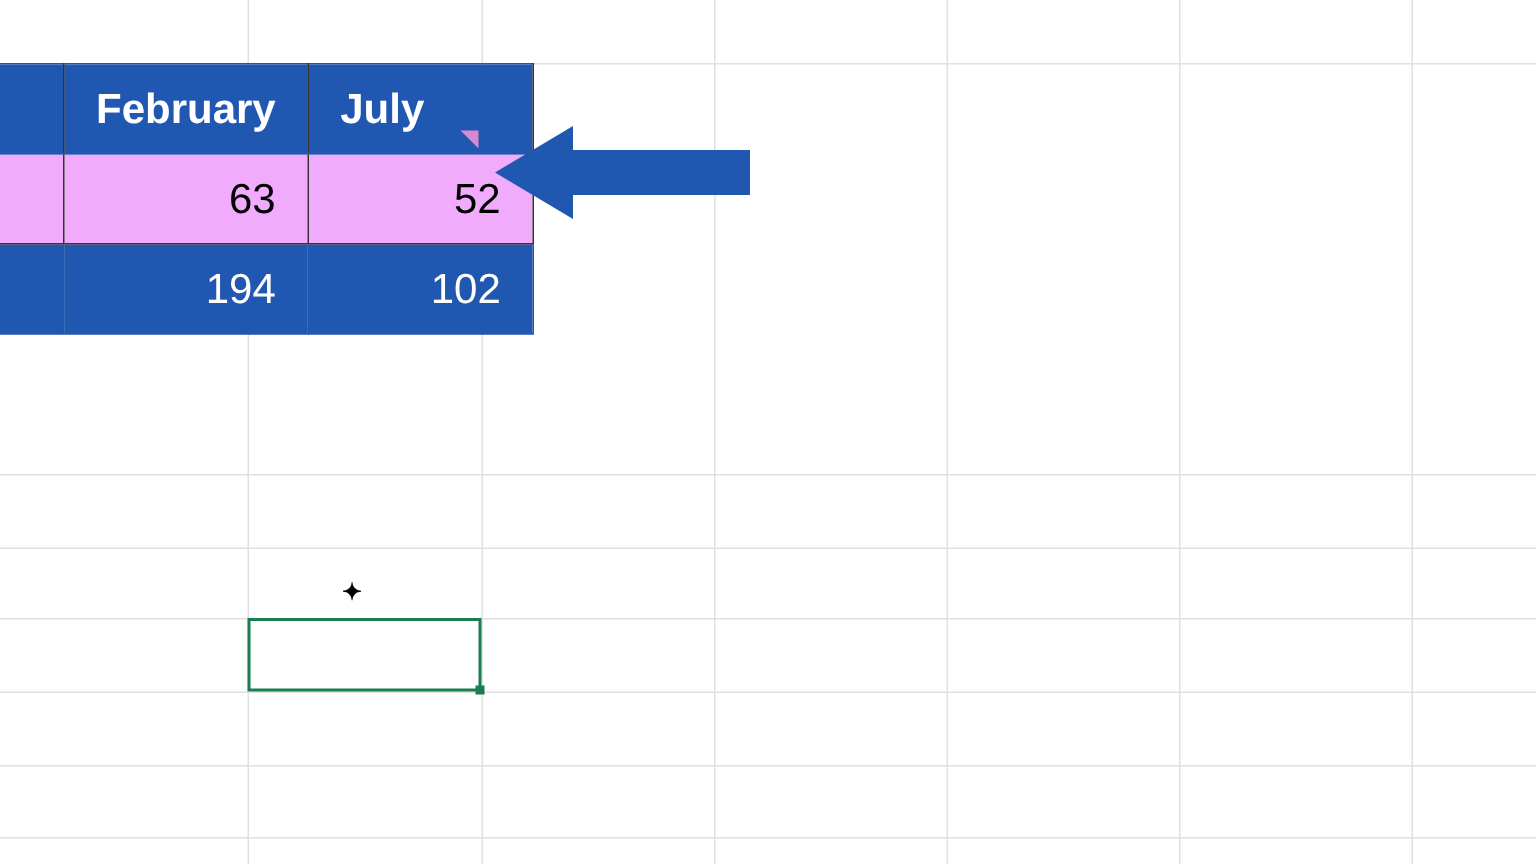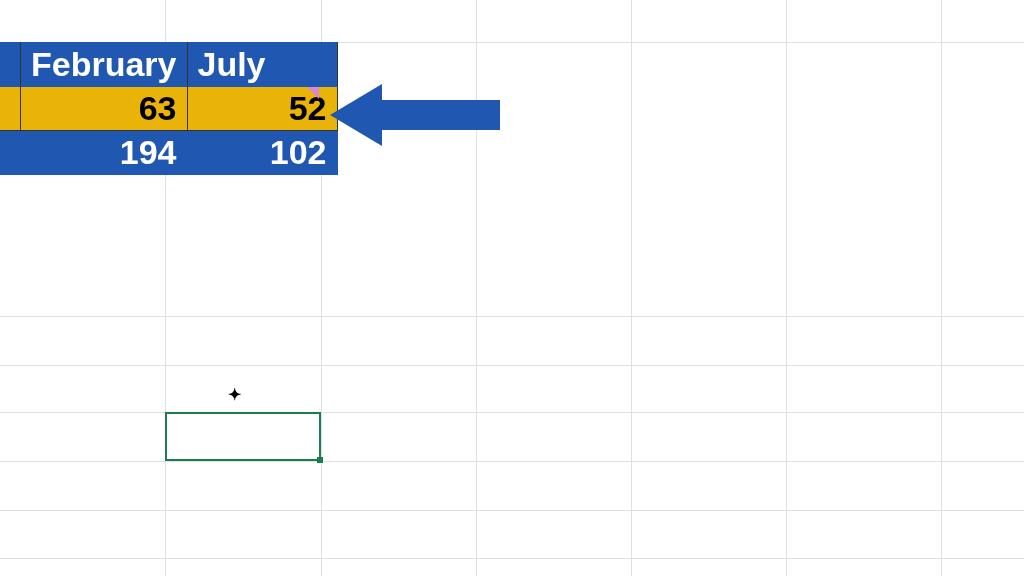--- a/index.html
+++ b/index.html
@@ -28,50 +28,50 @@
       background: #e0e0e0;
     }
     .data-table {
       position: absolute;
       top: 42px;
       left: 0;
       border-collapse: collapse;
     }
     .data-table th, .data-table td {
       border: 1px solid #333;
-      padding: 0 10px;
-      height: 44px;
+      padding: 0 21px;
+      height: 60px;
       vertical-align: middle;
-      font-size: 34px;
+      font-size: 28px;
     }
     .col-a { width: 15px; } 
     .col-b { width: 152px; }
     .col-c { width: 150px; }
     .header-row th {
       background: #2057b0;
       color: #ffffff;
       font-weight: bold;
       text-align: left;
       border-color: #2057b0;
       border-left-color: #333;
       border-right-color: #333;
     }
     .header-row th:first-child { border-left: none; }
     .data-row td {
       text-align: right;
       color: #000;
-      font-weight: bold;
-      background: #eab308;
+      font-weight: normal;
+      background: #f0abfc;
       margin-left: 16px;
     }
     .data-row td:first-child { border-left: none; }
     .total-row td {
       background: #2057b0;
       color: #ffffff;
-      font-weight: bold;
+      font-weight: normal;
       text-align: right;
       border-color: #2057b0;
     }
     .total-row td:first-child { border-left: none; }
     .comment-marker {
       position: absolute;
       top: 87px;
       left: 307px;
       width: 0; height: 0;
       border-top: 12px solid #d78ad2;

